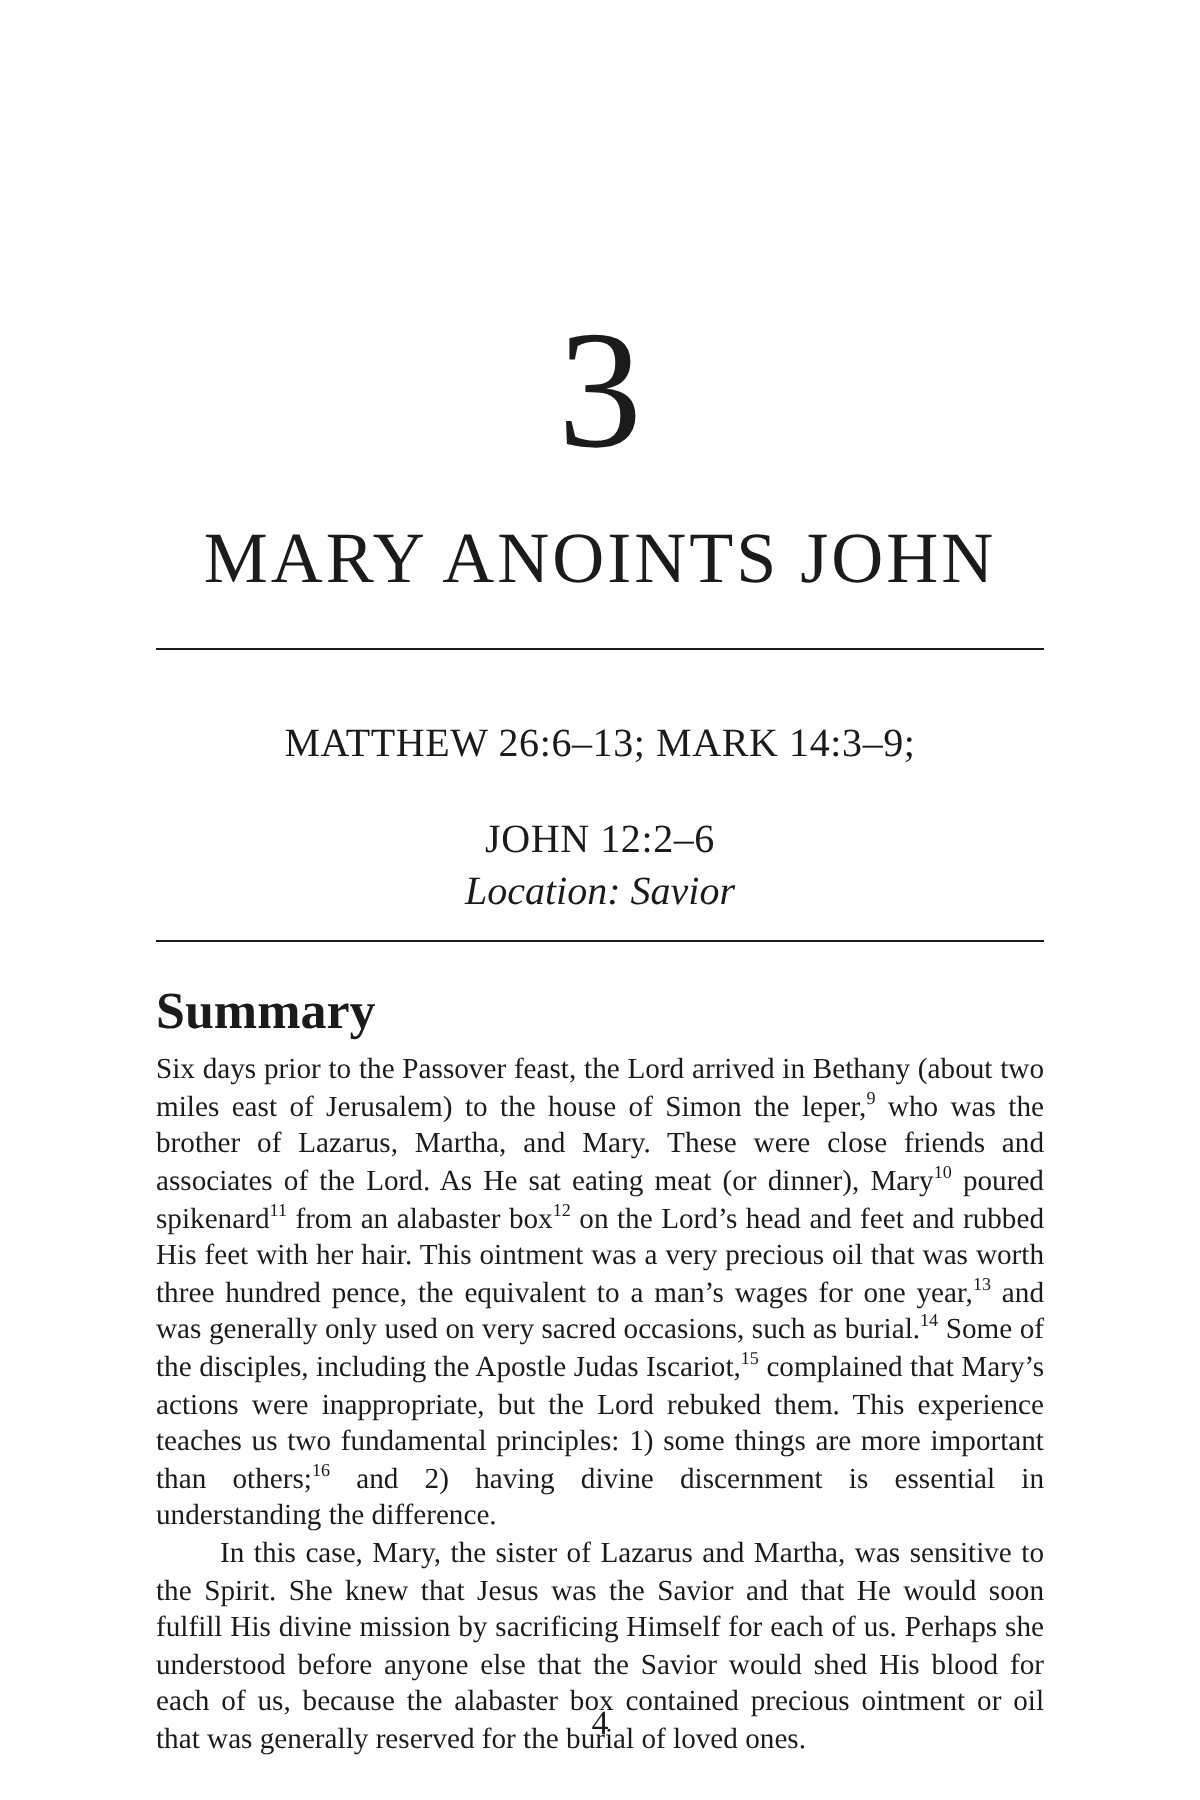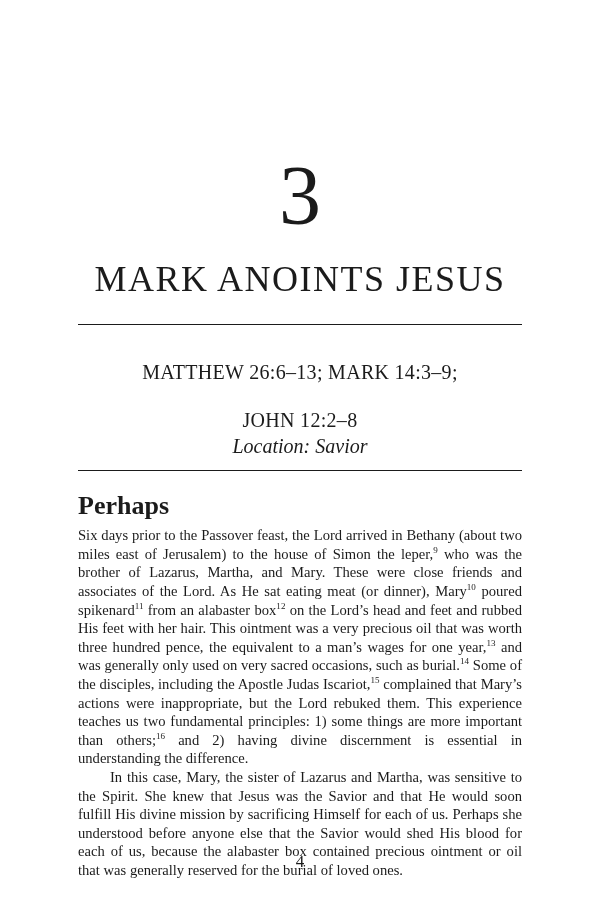--- a/index.html
+++ b/index.html
@@ -84,29 +84,29 @@
     font-size:17px;
   }
 </style>
 </head>
 <body>
 
 <div class="book-page">
 
   <div class="chapter-number">3</div>
 
-  <h1 class="chapter-title">MARK ANOINTS JESUS</h1>
+  <h1 class="chapter-title">MARY ANOINTS JOHN</h1>
 
   <div class="ref-block">
     <div class="ref-line">MATTHEW 26:6–13; MARK 14:3–9;</div>
-    <div class="ref-line">JOHN 12:2–8</div>
+    <div class="ref-line">JOHN 12:2–6</div>
     <div class="ref-location">Location: Savior</div>
   </div>
 
-  <h2 class="summary-heading">Perhaps</h2>
+  <h2 class="summary-heading">Summary</h2>
 
   <p class="body-para">Six days prior to the Passover feast, the Lord arrived in Bethany (about two miles east of Jerusalem) to the house of Simon the leper,<sup>9</sup> who was the brother of Lazarus, Martha, and Mary. These were close friends and associates of the Lord. As He sat eating meat (or dinner), Mary<sup>10</sup> poured spikenard<sup>11</sup> from an alabaster box<sup>12</sup> on the Lord’s head and feet and rubbed His feet with her hair. This ointment was a very precious oil that was worth three hundred pence, the equivalent to a man’s wages for one year,<sup>13</sup> and was generally only used on very sacred occasions, such as burial.<sup>14</sup> Some of the disciples, including the Apostle Judas Iscariot,<sup>15</sup> complained that Mary’s actions were inappropri­ate, but the Lord rebuked them. This experience teaches us two fundamental principles: 1) some things are more important than others;<sup>16</sup> and 2) having divine discernment is essential in understanding the difference.</p>
 
   <p class="body-para indented">In this case, Mary, the sister of Lazarus and Martha, was sensitive to the Spirit. She knew that Jesus was the Savior and that He would soon fulfill His divine mission by sacrificing Himself for each of us. Perhaps she under­stood before anyone else that the Savior would shed His blood for each of us, because the alabaster box contained precious ointment or oil that was generally reserved for the burial of loved ones.</p>
 
   <div class="page-number">4</div>
 
 </div>
 
 </body></html>

